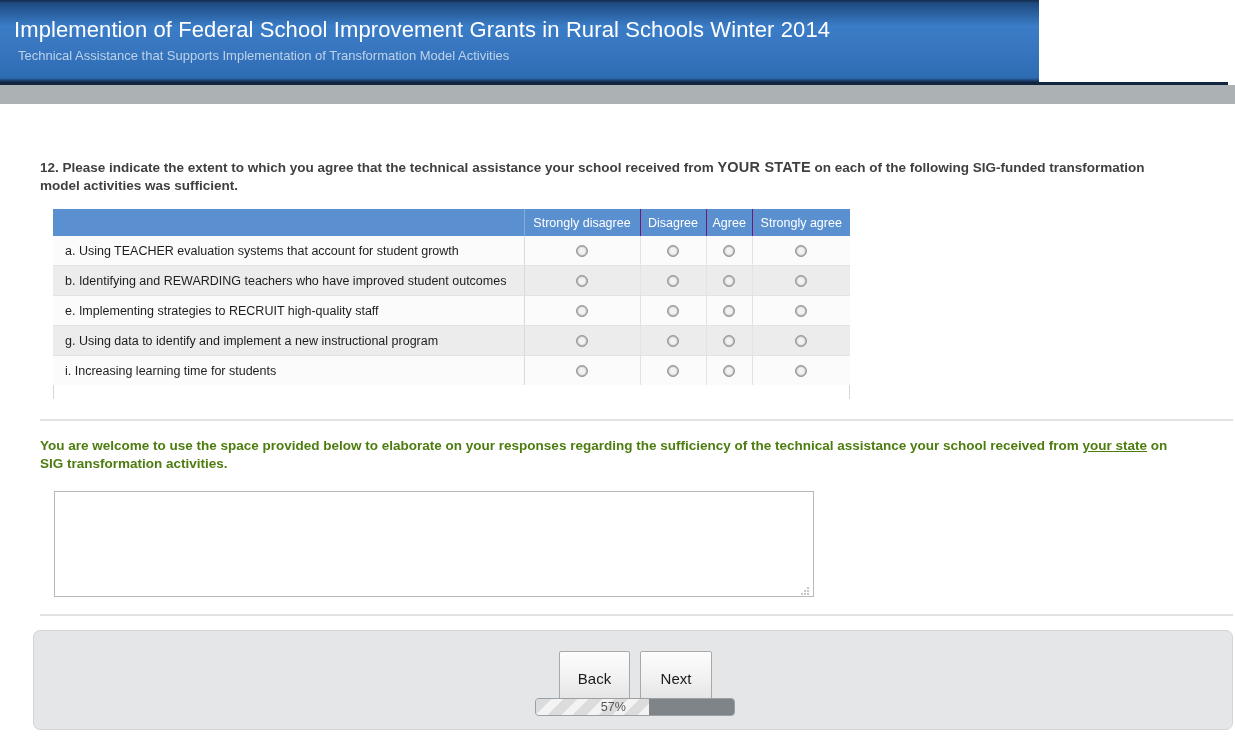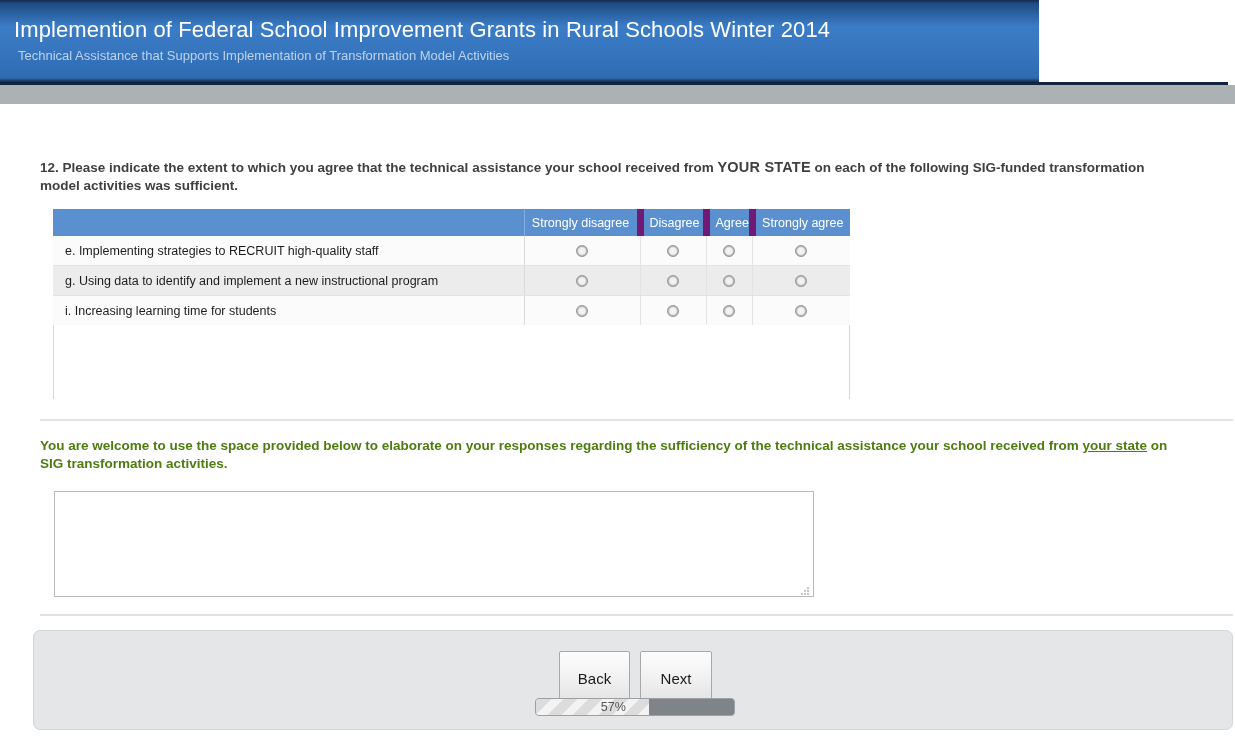--- a/index.html
+++ b/index.html
@@ -89,21 +89,21 @@
     font-size: 12.5px;
   }
   .matrix th {
     background: #5b90d0;
     color: #ffffff;
     font-weight: normal;
     font-size: 12.5px;
     height: 27px;
     text-align: center;
     vertical-align: middle;
-    border-right: 7px solid #701a75;
+    border-right: 1px solid #701a75;
     padding: 0 6px;
     white-space: nowrap;
   }
   .matrix th.blank {
     border-right: 1px solid #85aedc;
   }
   .matrix th:last-child { border-right: none; }
 
   .matrix td {
     height: 27px;
@@ -289,20 +289,34 @@
     <tr>
       <th class="blank"></th>
       <th>Strongly disagree</th>
       <th>Disagree</th>
       <th>Agree</th>
       <th>Strongly agree</th>
     </tr>
   </thead>
   <tbody>
     <tr>
+      <td class="label">a. Using TEACHER evaluation systems that account for student growth</td>
+      <td class="opt"><span class="radio"></span></td>
+      <td class="opt"><span class="radio"></span></td>
+      <td class="opt"><span class="radio"></span></td>
+      <td class="opt"><span class="radio"></span></td>
+    </tr>
+    <tr>
+      <td class="label">b. Identifying and REWARDING teachers who have improved student outcomes</td>
+      <td class="opt"><span class="radio"></span></td>
+      <td class="opt"><span class="radio"></span></td>
+      <td class="opt"><span class="radio"></span></td>
+      <td class="opt"><span class="radio"></span></td>
+    </tr>
+    <tr>
       <td class="label">e. Implementing strategies to RECRUIT high-quality staff</td>
       <td class="opt"><span class="radio"></span></td>
       <td class="opt"><span class="radio"></span></td>
       <td class="opt"><span class="radio"></span></td>
       <td class="opt"><span class="radio"></span></td>
     </tr>
     <tr>
       <td class="label">g. Using data to identify and implement a new instructional program</td>
       <td class="opt"><span class="radio"></span></td>
       <td class="opt"><span class="radio"></span></td>

